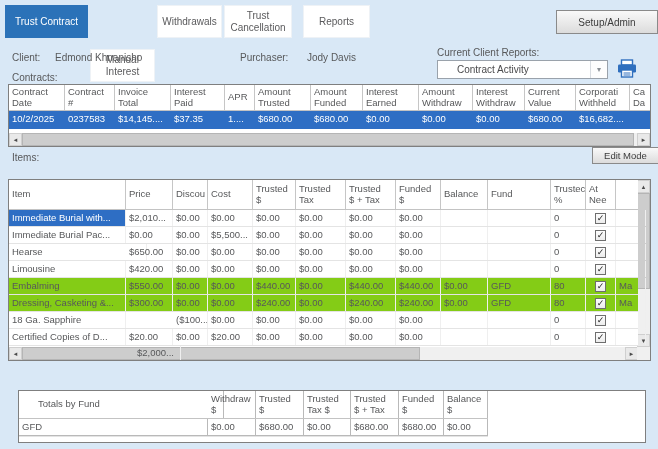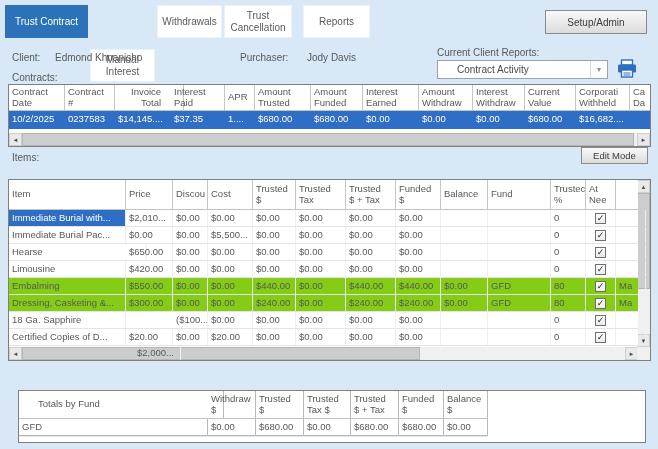--- a/index.html
+++ b/index.html
@@ -9,21 +9,21 @@
   
   .tabbar{position:absolute;left:5px;top:5px;display:flex;}
   .tab{background:#ffffff;border:1px solid #eef2f6;box-sizing:border-box;height:33px;
        margin-right:2px;display:flex;align-items:center;justify-content:center;text-align:center;
        font-size:10px;color:#5a5a5c;padding:0 4px;line-height:1.2;cursor:pointer;}
   .tab.active{background:#2b72b8;border-color:#2b72b8;color:#fff;text-align:center;}
   .tab.gap{margin-left:9px;}
 
   .btn{position:absolute;background:linear-gradient(#f9f9f9,#dcdcdc);border:1px solid #8a8a8a;
        box-sizing:border-box;display:flex;align-items:center;justify-content:center;
-       font-size:10px;color:#3c3c3c;cursor:pointer;}
+       font-size:10px;color:#3c3c3c;cursor:pointer;margin-left:11px;}
 
   .lbl{position:absolute;font-size:10px;color:#57585a;white-space:nowrap;}
 
   
   .dd{position:absolute;left:437px;top:60px;width:171px;height:19px;background:#fff;
       border:1px solid #9aa2ab;box-sizing:border-box;display:flex;align-items:center;cursor:pointer;}
   .dd-text{flex:1;font-size:10px;color:#4a4a4c;padding-left:19px;white-space:nowrap;overflow:hidden;}
   .dd-btn{width:16px;height:100%;border-left:1px solid #d7dbe0;display:flex;align-items:center;
           justify-content:center;font-size:8px;color:#8a8f95;background:#fdfdfd;}
   .printer{position:absolute;left:616px;top:59px;width:22px;height:20px;cursor:pointer;}
@@ -94,21 +94,21 @@
     <div class="sb" style="left:0;bottom:0;width:641px;height:13px;">
       <div class="sb-btn" style="left:0;top:0;">◄</div>
       <div class="sb-btn" style="right:0;top:0;">►</div>
       <div class="sb-thumb" style="left:13px;top:0;width:612px;height:13px;"></div>
     </div>
   <div class="ghead" style="height: 26px; width: 100%;">
         <div class="hcell" style="left: 0px; width: 56px;">Contract
 Date</div>
         <div class="hcell" style="left: 56px; width: 50px;">Contract
 #</div>
-        <div class="hcell" style="left: 119px; width: 56px; text-align: right;">Invoice
+        <div class="hcell" style="left: 106px; width: 56px;">Invoice
 Total</div>
         <div class="hcell" style="left: 162px; width: 54px;">Interest
 Paid</div>
         <div class="hcell" style="left: 216px; width: 30px;">APR</div>
         <div class="hcell" style="left: 246px; width: 56px;">Amount
 Trusted</div>
         <div class="hcell" style="left: 302px; width: 52px;">Amount
 Funded</div>
         <div class="hcell" style="left: 354px; width: 56px;">Interest
 Earned</div>

